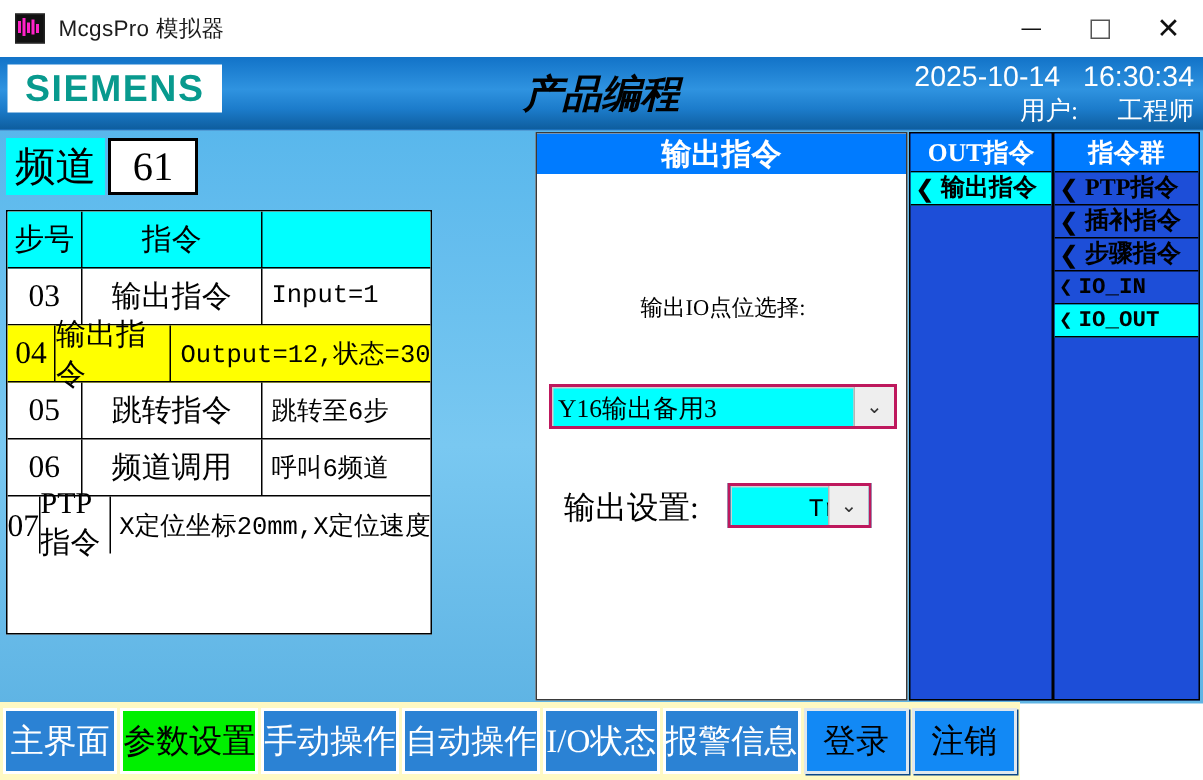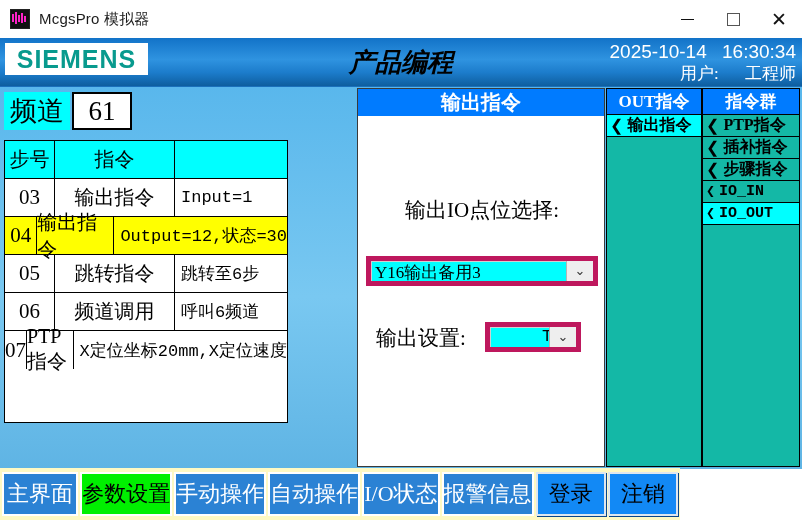--- a/index.html
+++ b/index.html
@@ -121,40 +121,40 @@
     position:absolute;left:357px;top:88px;width:248px;height:379px;
     background:#ffffff;border:1px solid #3a3a3a;box-sizing:border-box;overflow:hidden;
   }
   .dlg-title{
     height:27px;background:#007bff;color:#fff;display:flex;align-items:center;justify-content:center;
     font-size:20px;font-weight:bold;
   }
   .dlg-body{position:relative;height:351px;}
   .dlg-label{
     position:absolute;left:0;top:80px;width:248px;text-align:center;
-    font-size:21px;color:#000;
+    font-size:15px;color:#000;
   }
   .combo{
-    position:absolute;border:5px solid #be185d;background:#00ffff;
-    box-shadow:inset 1px 1px 0 #d0d0d0;display:flex;align-items:flex-start;box-sizing:border-box;
+    position:absolute;border:2px solid #be185d;background:#00ffff;
+    box-shadow:inset 1px 1px 0 #d0d0d0;display:flex;align-items:flex-end;box-sizing:border-box;
   }
   .combo .cval{flex:1;padding-left:4px;font-size:17px;color:#000;white-space:nowrap;overflow:hidden;}
   .combo .carrow{
     width:26px;align-self:stretch;background:#eeeeee;border-left:1px solid #b5b5b5;
     display:flex;align-items:center;justify-content:center;color:#333;font-size:13px;
   }
   #combo-io{left:8px;top:140px;width:232px;height:30px;}
   #combo-val{left:127px;top:206px;width:96px;height:30px;padding-left:48px;}
   #combo-val .cval{font-family:"Liberation Mono",monospace;font-size:17px;}
   .dlg-label2{
     position:absolute;left:18px;top:208px;font-size:21px;color:#000;
   }
 
   
-  .rpanel{position:absolute;top:88px;background:#14b8a6;border:1px solid #000;box-sizing:border-box;overflow:hidden;}
+  .rpanel{position:absolute;top:88px;background:#1d4ed8;border:1px solid #000;box-sizing:border-box;overflow:hidden;}
   #panel-out{left:606px;width:96px;height:379px;}
   #panel-group{left:702px;width:98px;height:379px;}
   .rp-title{
     height:26px;background:#007bff;color:#ffffff;display:flex;align-items:center;justify-content:center;
     font-size:17px;font-weight:bold;border-bottom:1px solid #000;box-sizing:border-box;
     font-family:"Liberation Serif",serif;
   }
   .rp-item{
     height:22px;display:flex;align-items:center;border-bottom:1px solid #000;box-sizing:border-box;
     font-size:16px;color:#000;font-weight:bold;padding-left:3px;white-space:nowrap;

